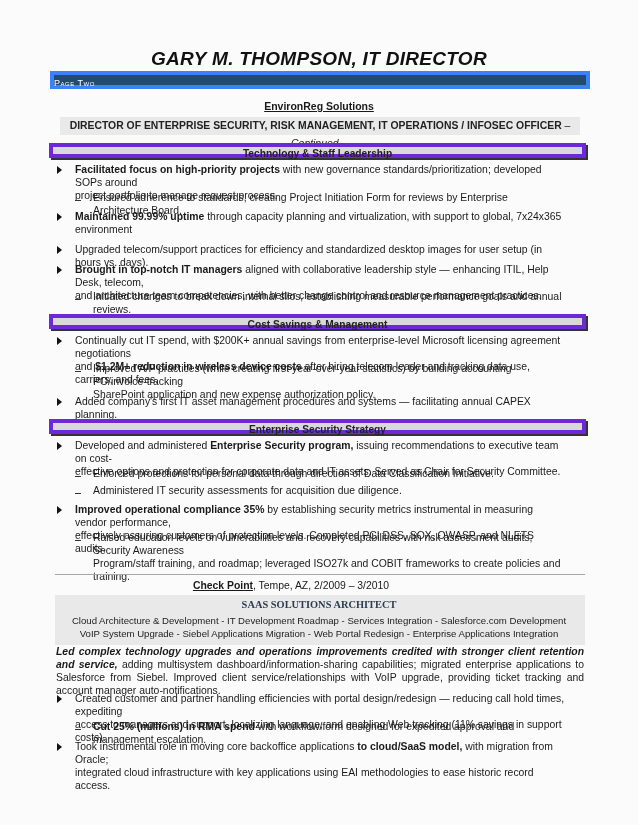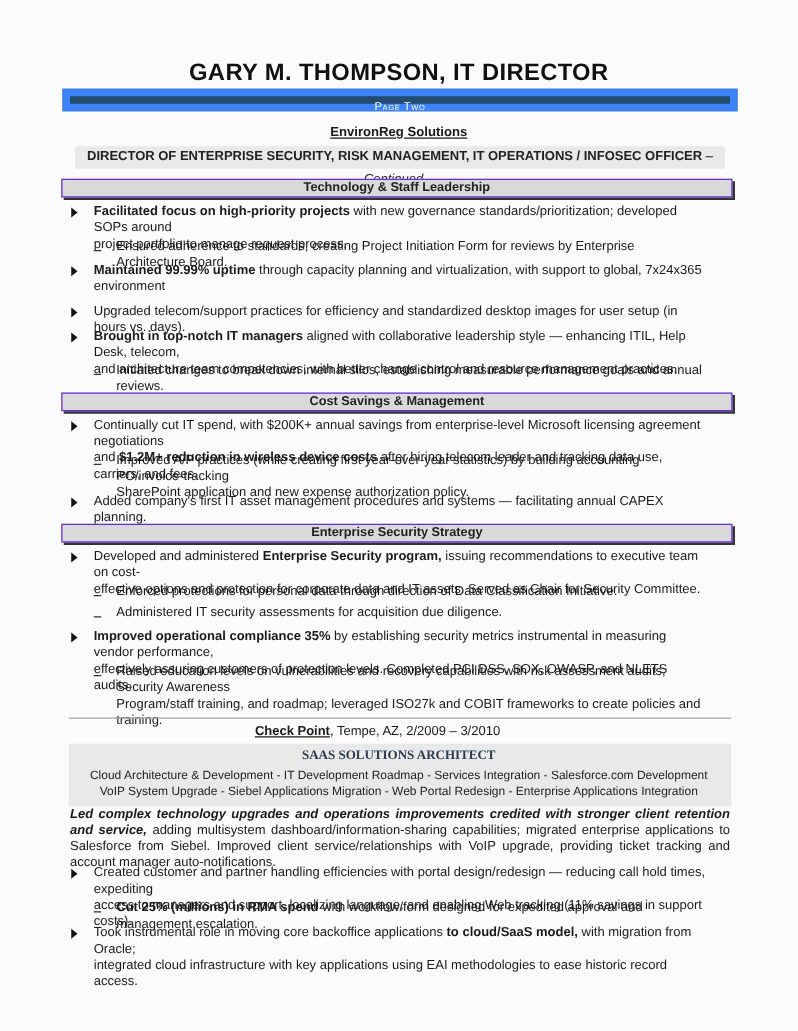--- a/index.html
+++ b/index.html
@@ -10,43 +10,43 @@
     color: #1a1a1a;
     font-size: 10.4px;
     line-height: 13px;
     position: relative;
   }
   .page { position: absolute; left: 0; top: 0; width: 638px; height: 825px; }
 
   .name {
     position: absolute; left: 0; width: 638px; top: 48px;
     text-align: center; font-weight: bold; font-size: 19px; line-height: 22px;
-    letter-spacing: 0.3px; color: #111;
+    letter-spacing: 0.3px; color: #111; font-style: italic;
   }
   .page-band {
     position: absolute; left: 50px; width: 540px; top: 71px; height: 18px;
-    background: #234a6f; border: 6px solid #3b82f6; box-sizing: border-box;
-    color: #fff; text-align: center; font-size: 9px; line-height: 16px;
+    background: #234a6f; border: 4px solid #3b82f6; box-sizing: border-box;
+    color: #fff; font-size: 9px; line-height: 16px;
     font-variant: small-caps; letter-spacing: 0.5px;
   }
   .company {
     position: absolute; left: 0; width: 638px; top: 100px;
     text-align: center; font-weight: bold; font-size: 10.5px; line-height: 13px;
     text-decoration: underline;
   }
   .role-box {
     position: absolute; left: 60px; width: 520px; top: 117px; height: 18px;
     background: #e9e9e9; text-align: center; font-size: 10.4px; line-height: 18px;
     font-weight: bold; color: #222;
   }
   .role-box .cont { font-weight: normal; font-style: italic; }
 
   .sec-head {
     position: absolute; left: 49px; width: 537px; height: 15px;
-    background: #d9d9d9; border: 1px solid #6d28d9; box-sizing: border-box;
+    background: #d9d9d9; border: 4px solid #6d28d9; box-sizing: border-box;
     box-shadow: 2px 2px 0 #333;
     text-align: center; font-weight: bold; font-size: 10.2px; line-height: 13px;
     color: #222;
   }
 
   .bul {
     position: absolute; left: 75px; width: 490px;
   }
   .bul .arrow {
     position: absolute; left: -18px; top: 3px; width: 0; height: 0;
@@ -59,21 +59,21 @@
   .sub .dash {
     position: absolute; left: -18px; top: 9px; width: 6px; height: 1px; background: #333;
   }
   b { font-weight: bold; }
 
   .hr {
     position: absolute; left: 55px; width: 530px; top: 574px; height: 1px; background: #a8a8a8;
   }
   .job2 {
     position: absolute; left: 0; width: 582px; top: 579px; text-align: center;
-    font-size: 10.4px; line-height: 13px; padding-left: 11px;
+    font-size: 10.4px; line-height: 13px;
   }
   .job2 .co { font-weight: bold; text-decoration: underline; }
   .job2-box {
     position: absolute; left: 55px; width: 530px; top: 595px; height: 50px;
     background: #e9e9e9;
   }
   .job2-title {
     position: absolute; left: 0; width: 638px; top: 598px; text-align: center;
     font-weight: bold; font-size: 10.4px; line-height: 13px; color: #2b3b50; font-family: Liberation Serif, serif;
   }

